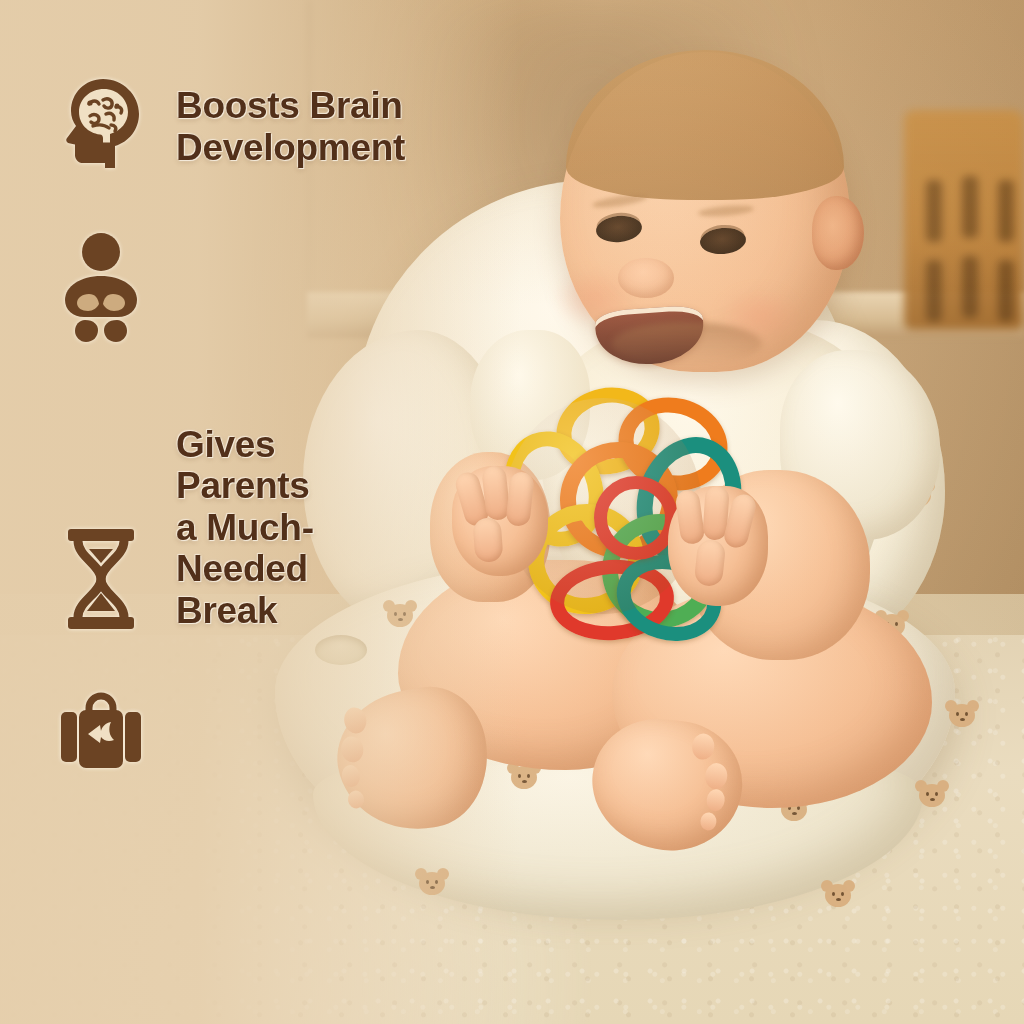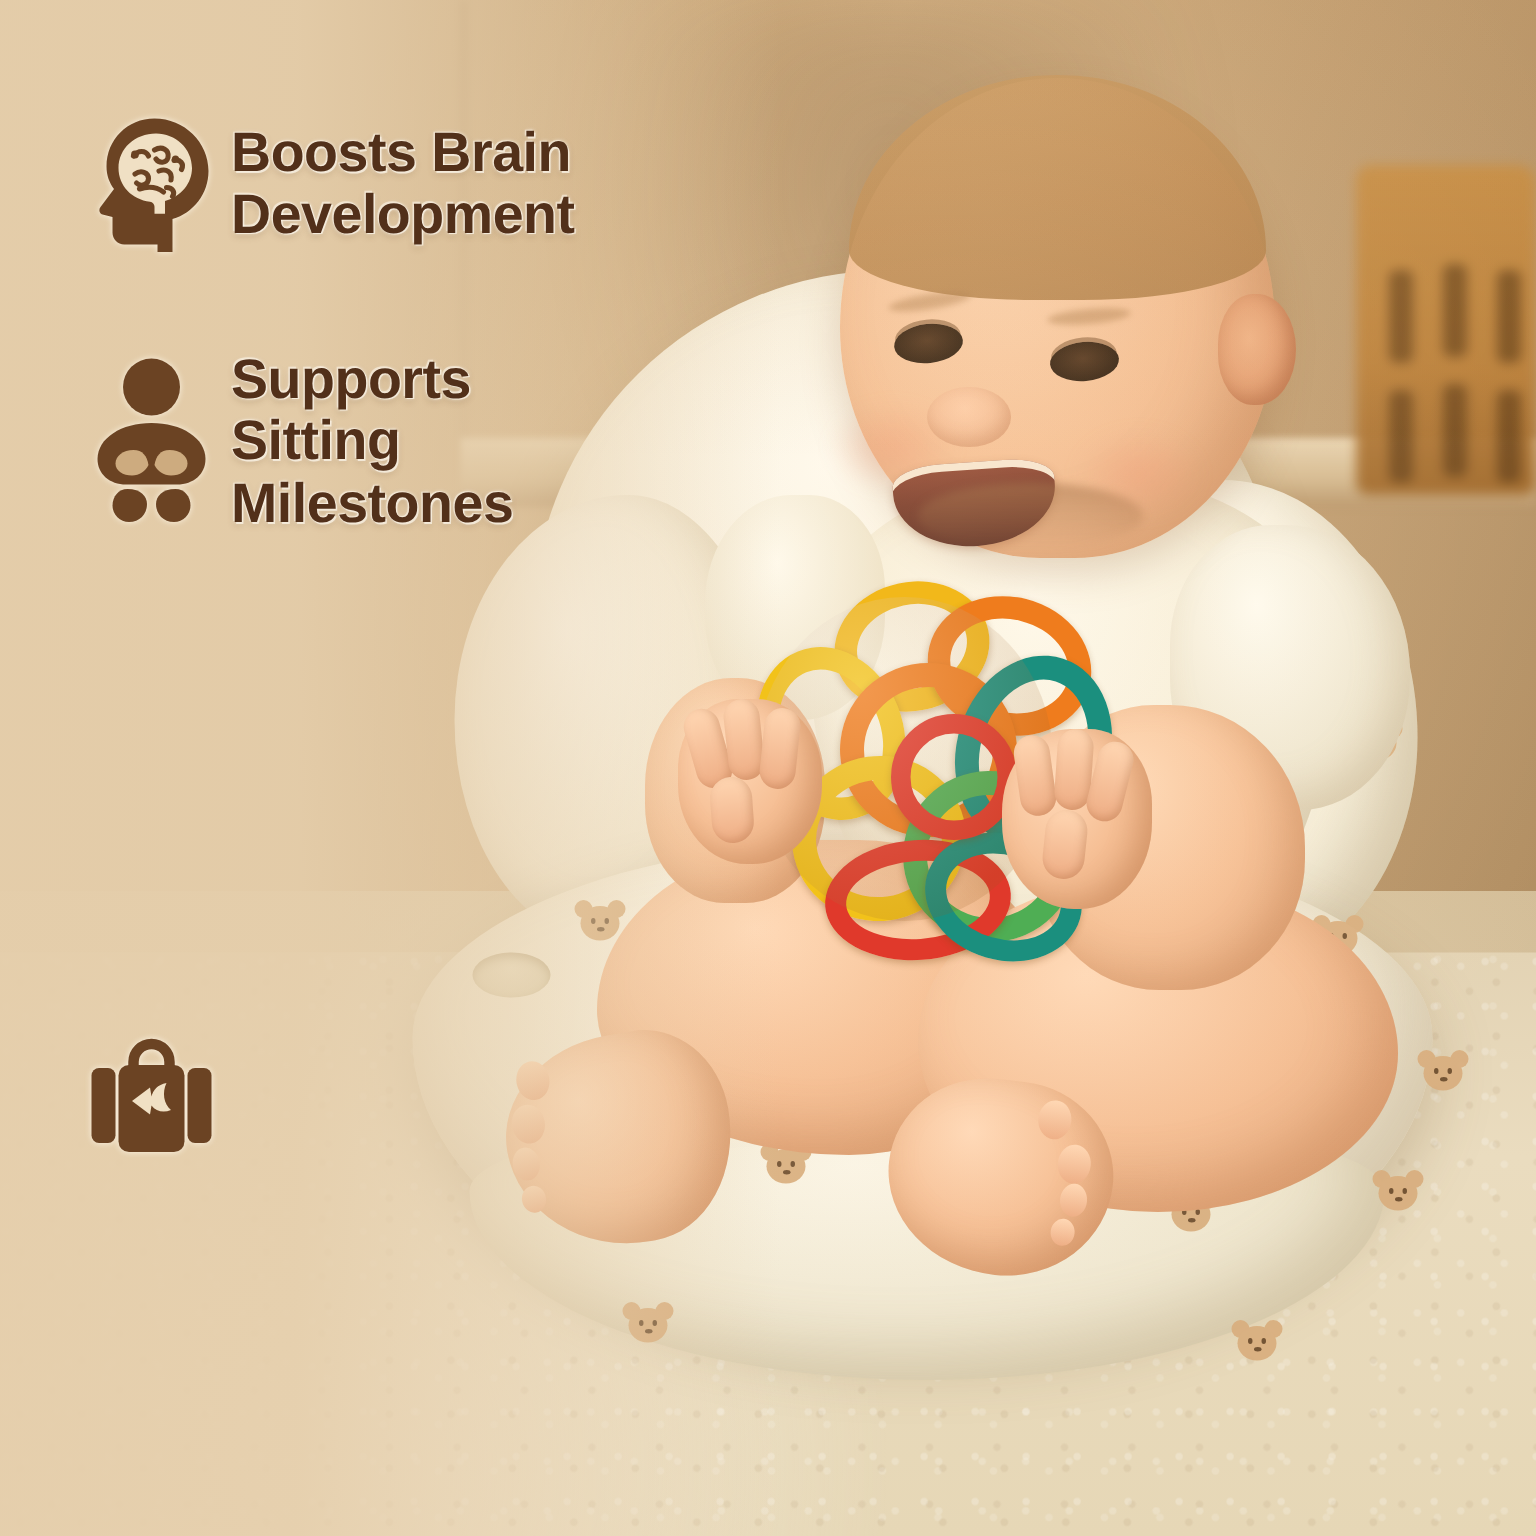--- a/index.html
+++ b/index.html
@@ -295,21 +295,21 @@
         rgba(229,206,171,0.96) 0%,
         rgba(229,206,171,0.92) 38%,
         rgba(229,206,171,0.55) 66%,
         rgba(229,206,171,0.0) 100%);
     pointer-events: none;
   }
 
   
   .features { position: absolute; left: 0; top: 0; width: 470px; height: 100%; }
   .feature {
-    position: absolute; display: flex; align-items: center; gap: 10px;
+    position: absolute; display: flex; align-items: flex-end; gap: 32px;
   }
   .feat-icon { flex: 0 0 auto; width: 86px; display: flex; justify-content: center; }
   .feat-icon svg { display: block; filter: drop-shadow(0 0 2px rgba(255,250,238,.85)); }
   .feat-text {
     color: #52301a;
     font-weight: 700;
     font-size: 37px;
     line-height: 1.12;
     letter-spacing: -0.3px;
     text-shadow:
@@ -578,25 +578,39 @@
       <div class="feat-icon">
         <svg width="84" height="112" viewBox="0 0 84 112" aria-hidden="true">
           <circle cx="42" cy="20" r="19" fill="#6b4323"></circle>
           <path fill="#6b4323" d="M42 44c-20 0-36 10-36 24 0 10 8 17 19 17h34c11 0 19-7 19-17 0-14-16-24-36-24z"></path>
           <path fill="#cdab7f" d="M30 62c-7 0-12 4-12 9s5 8 11 8c5 0 9-3 11-7-1-6-4-10-10-10z"></path>
           <path fill="#cdab7f" d="M54 62c7 0 12 4 12 9s-5 8-11 8c-5 0-9-3-11-7 1-6 4-10 10-10z"></path>
           <path fill="#6b4323" d="M26 88c-6 0-10 5-10 11s5 11 11 11c7 0 12-5 12-12 0-5-4-10-13-10z"></path>
           <path fill="#6b4323" d="M58 88c6 0 10 5 10 11s-5 11-11 11c-7 0-12-5-12-12 0-5 4-10 13-10z"></path>
         </svg>
       </div>
-      <div class="feat-text">Supports
-Sitting
-Milestones</div>
-    </div>
-
+    </div>
+
+    <div class="feature" id="f3">
+      <div class="feat-icon">
+        <svg width="78" height="104" viewBox="0 0 78 104" aria-hidden="true">
+          <rect x="6" y="2" width="66" height="12" rx="3" fill="#6b4323"></rect>
+          <rect x="6" y="90" width="66" height="12" rx="3" fill="#6b4323"></rect>
+          <path fill="none" stroke="#6b4323" stroke-width="9" stroke-linejoin="round" d="M16 14c0 16 23 24 23 38s-23 22-23 38"></path>
+          <path fill="none" stroke="#6b4323" stroke-width="9" stroke-linejoin="round" d="M62 14c0 16-23 24-23 38s23 22 23 38"></path>
+          <path fill="#6b4323" d="M27 22h24l-12 14z"></path>
+          <path fill="#6b4323" d="M25 84h28L39 66z"></path>
+        </svg>
+      </div>
+      <div class="feat-text">Gives
+Parents
+a Much-
+Needed
+Break</div>
+    </div>
 
     <div class="feature" id="f4">
       <div class="feat-icon">
         <svg width="84" height="80" viewBox="0 0 84 80" aria-hidden="true">
           <path fill="none" stroke="#6b4323" stroke-width="7" d="M30 20v-4a12 12 0 0 1 24 0v4"></path>
           <rect x="2" y="20" width="16" height="50" rx="5" fill="#6b4323"></rect>
           <rect x="66" y="20" width="16" height="50" rx="5" fill="#6b4323"></rect>
           <rect x="20" y="18" width="44" height="58" rx="7" fill="#6b4323"></rect>
           <path fill="#f0e0c4" d="M52 30c-6 1-9 5-10 9l-1-6-12 9 12 9 1-6c3 4 8 5 13 3-5-4-6-12-3-18z"></path>
         </svg>

